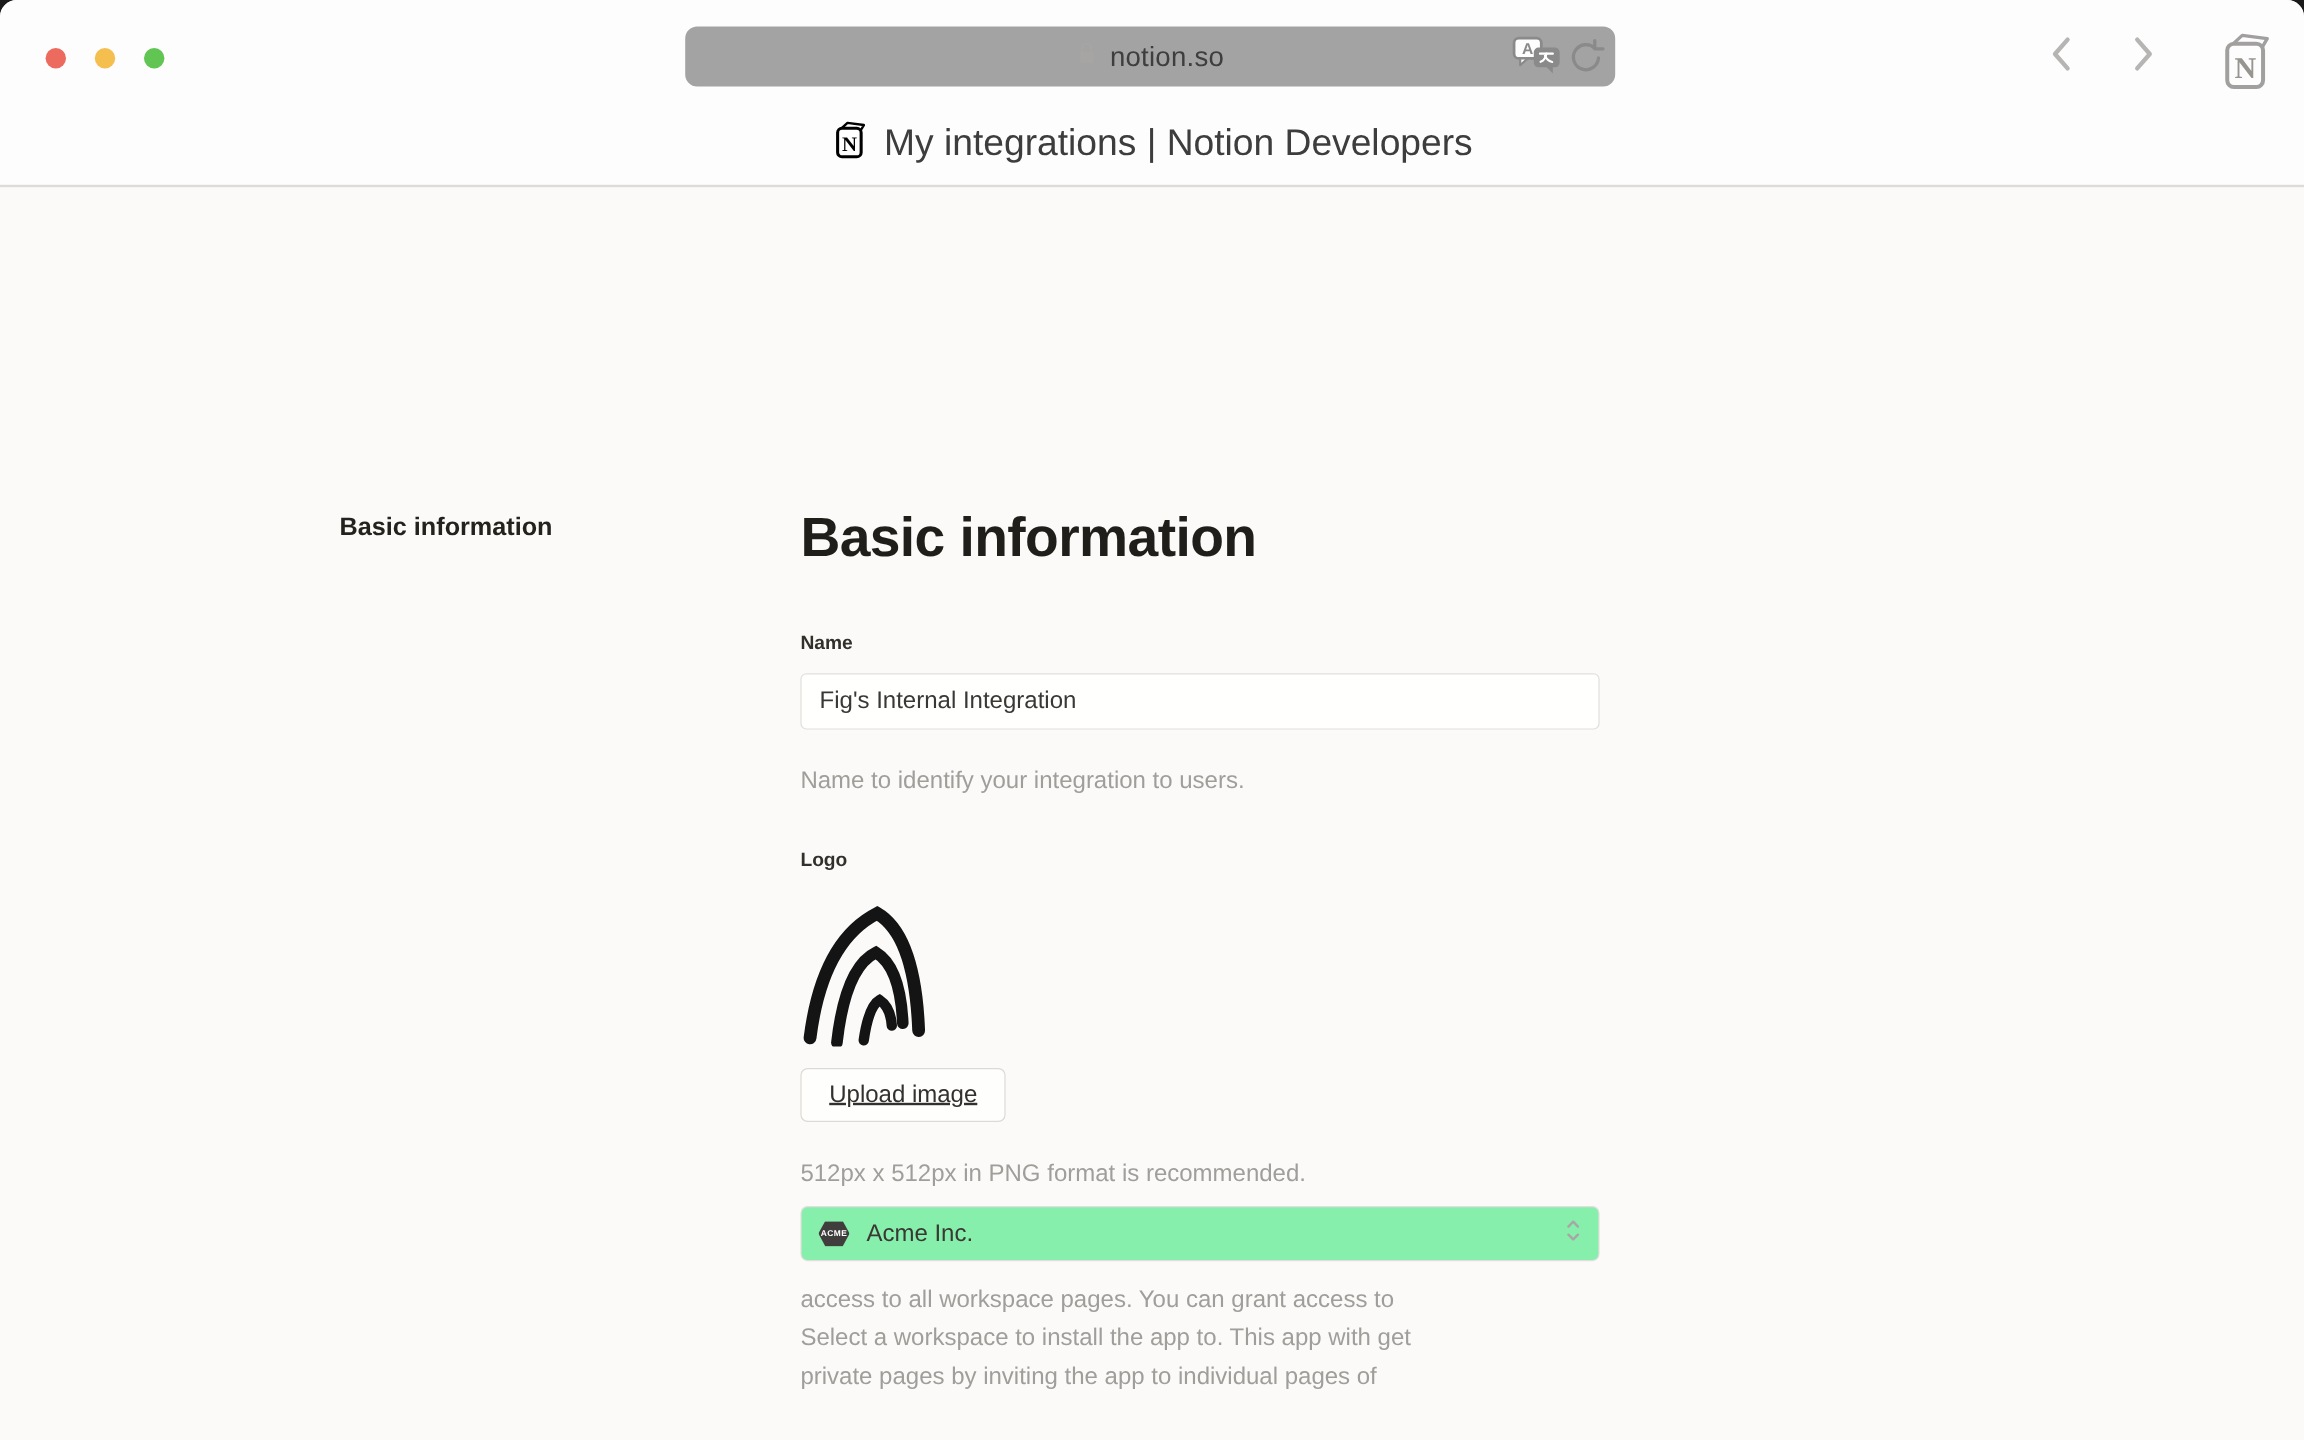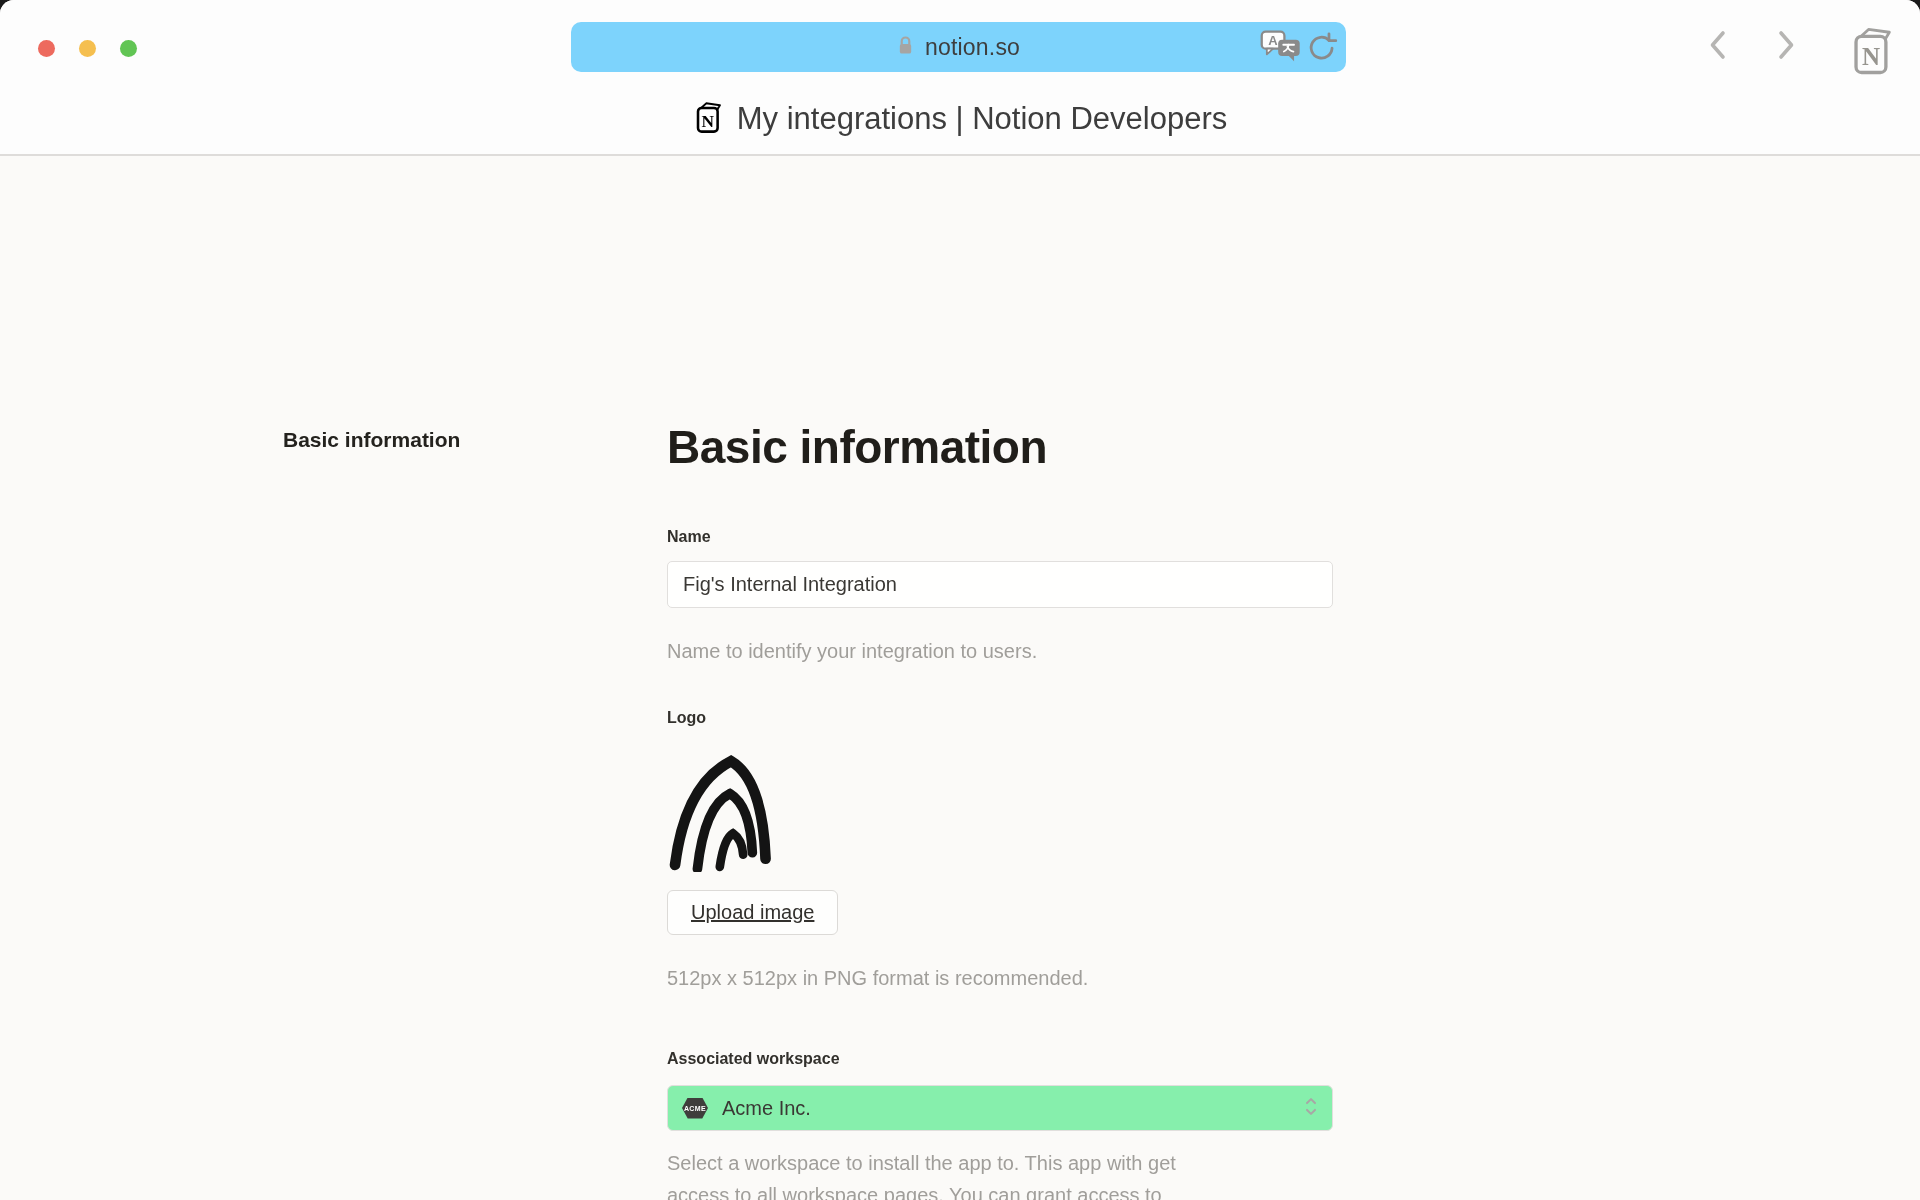--- a/index.html
+++ b/index.html
@@ -18,21 +18,21 @@
     position:absolute; top:0; left:0; width:1920px; height:156px;
     background:#fdfdfd; border-bottom:2px solid #dedcda;
   }
   .traffic { position:absolute; top:40px; width:17px; height:17px; border-radius:50%; }
   .t-close { left:38px;  background:#ed6a5e; }
   .t-min   { left:79px;  background:#f5bf4f; }
   .t-zoom  { left:120px; background:#61c554; }
 
   .address-bar {
     position:absolute; left:571px; top:22px; width:775px; height:50px;
-    background:#7dd3fc; border-radius:10px;
+    background:#a3a3a3; border-radius:10px;
     display:flex; align-items:center; justify-content:center;
   }
   .url-group { display:flex; align-items:center; gap:11px; }
   .url-text { font-size:23px; color:#3e3e3e; letter-spacing:0.2px; }
   .bar-btn { position:absolute; top:0; height:50px; display:flex; align-items:center; cursor:default; }
   .btn-translate { right:44px; }
   .btn-reload { right:8px; }
 
   .nav-ctl { position:absolute; top:30px; display:flex; align-items:center; }
   .nav-back { left:1708px; }
@@ -192,30 +192,29 @@
             <path d="M7 111 Q 17 32 62 9 Q 93 27 96 105" stroke-width="10.5"></path>
             <path d="M29 115 Q 36 53 61 41 Q 81 53 83 99" stroke-width="9.5"></path>
             <path d="M51 113 Q 55 85 64 80 Q 73 86 74 101" stroke-width="8.5"></path>
           </g>
         </svg>
       </div>
       <button class="upload-btn">Upload image</button>
       <div class="help">512px x 512px in PNG format is recommended.</div>
 
       
-      <div class="field-label lbl-ws">Associated workspace</div>
       <div class="select">
         <span class="ws-badge">ACME</span>
         <span class="ws-name">Acme Inc.</span>
         <span>
           <svg width="14" height="25" viewBox="0 0 12 22">
             <path d="M2.5 8 L6 4.5 L9.5 8 M2.5 14 L6 17.5 L9.5 14" fill="none" stroke="#a8a7a5" stroke-width="1.8" stroke-linecap="round" stroke-linejoin="round"></path>
           </svg>
         </span>
       </div>
       <div class="ws-para">
+          <div>access to all workspace pages. You can grant access to</div>
           <div>Select a workspace to install the app to. This app with get</div>
-          <div>access to all workspace pages. You can grant access to</div>
           <div>private pages by inviting the app to individual pages of</div>
         </div>
     </main>
   </div>
 </div>
 
 </body></html>

